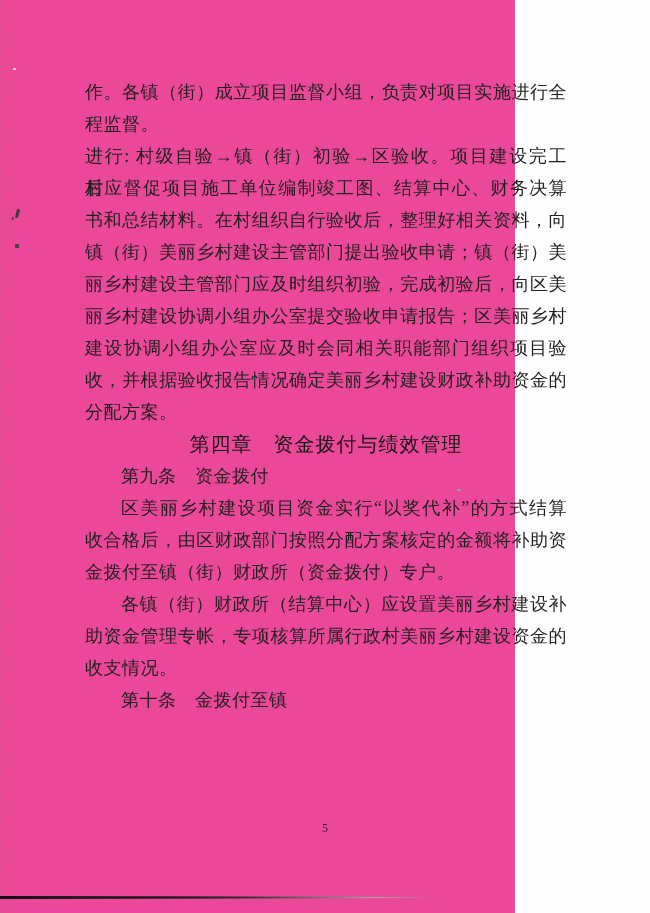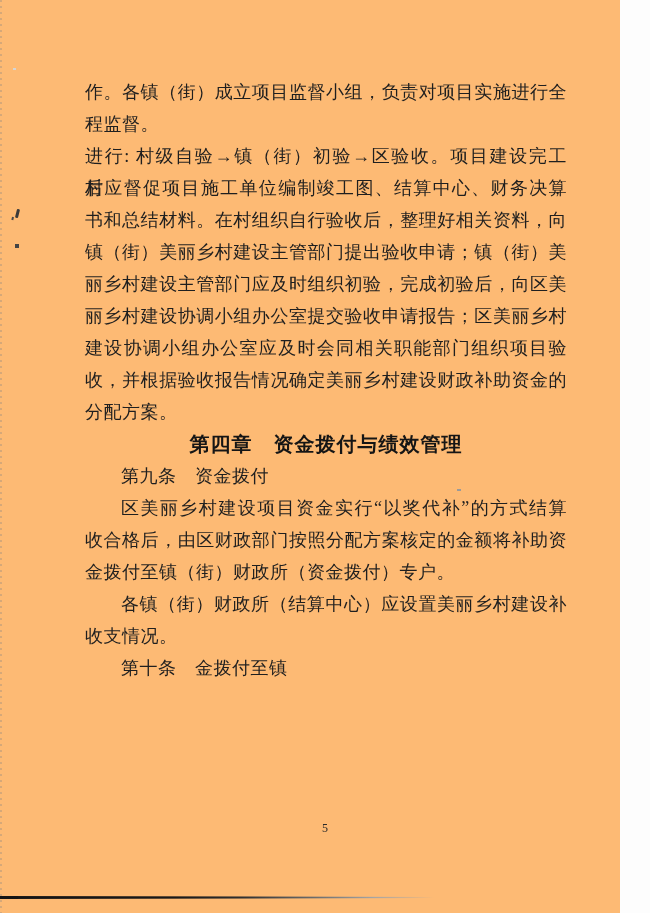--- a/index.html
+++ b/index.html
@@ -6,23 +6,23 @@
     margin: 0;
     padding: 0;
     width: 650px;
     height: 913px;
     background: #fdfdfd;
     overflow: hidden;
     font-family: "Liberation Serif", serif;
   }
   .page {
     position: relative;
-    width: 620px;
+    width: 515px;
     height: 913px;
-    background: #fdba74;
+    background: #ec4899;
   }
   .content {
     position: absolute;
     left: 85px;
     top: 76px;
     width: 482px;
   }
   .line {
     height: 32px;
     line-height: 32px;
@@ -38,21 +38,21 @@
   }
   
   .in {
     text-indent: 2em;
   }
   
   .chapter {
     text-align: center;
     text-align-last: center;
     font-family: "Liberation Sans", sans-serif;
-    font-weight: bold;
+    font-weight: normal;
     font-size: 20px;
     letter-spacing: 1px;
     color: #151515;
     text-indent: 0;
   }
   .pagenum {
     position: absolute;
     left: 0;
     top: 812px;
     width: 650px;
@@ -149,20 +149,21 @@
     <div class="line j">丽乡村建设协调小组办公室提交验收申请报告；区美丽乡村</div>
     <div class="line j">建设协调小组办公室应及时会同相关职能部门组织项目验</div>
     <div class="line j">收，并根据验收报告情况确定美丽乡村建设财政补助资金的</div>
     <div class="line">分配方案。</div>
     <div class="line chapter">第四章　资金拨付与绩效管理</div>
     <div class="line in">第九条　资金拨付</div>
     <div class="line in j">区美丽乡村建设项目资金实行“以奖代补”的方式结算</div>
     <div class="line j">收合格后，由区财政部门按照分配方案核定的金额将补助资</div>
     <div class="line">金拨付至镇（街）财政所（资金拨付）专户。</div>
     <div class="line in j">各镇（街）财政所（结算中心）应设置美丽乡村建设补</div>
+    <div class="line j">助资金管理专帐，专项核算所属行政村美丽乡村建设资金的</div>
     <div class="line">收支情况。</div>
     <div class="line in">第十条　金拨付至镇</div>
   </div>
 
   <div class="pagenum">5</div>
 
   <div class="edge-noise"></div>
   <div class="mark-apostrophe"></div>
   <div class="mark-dot-1"></div>
   <div class="mark-dot-2"></div>

